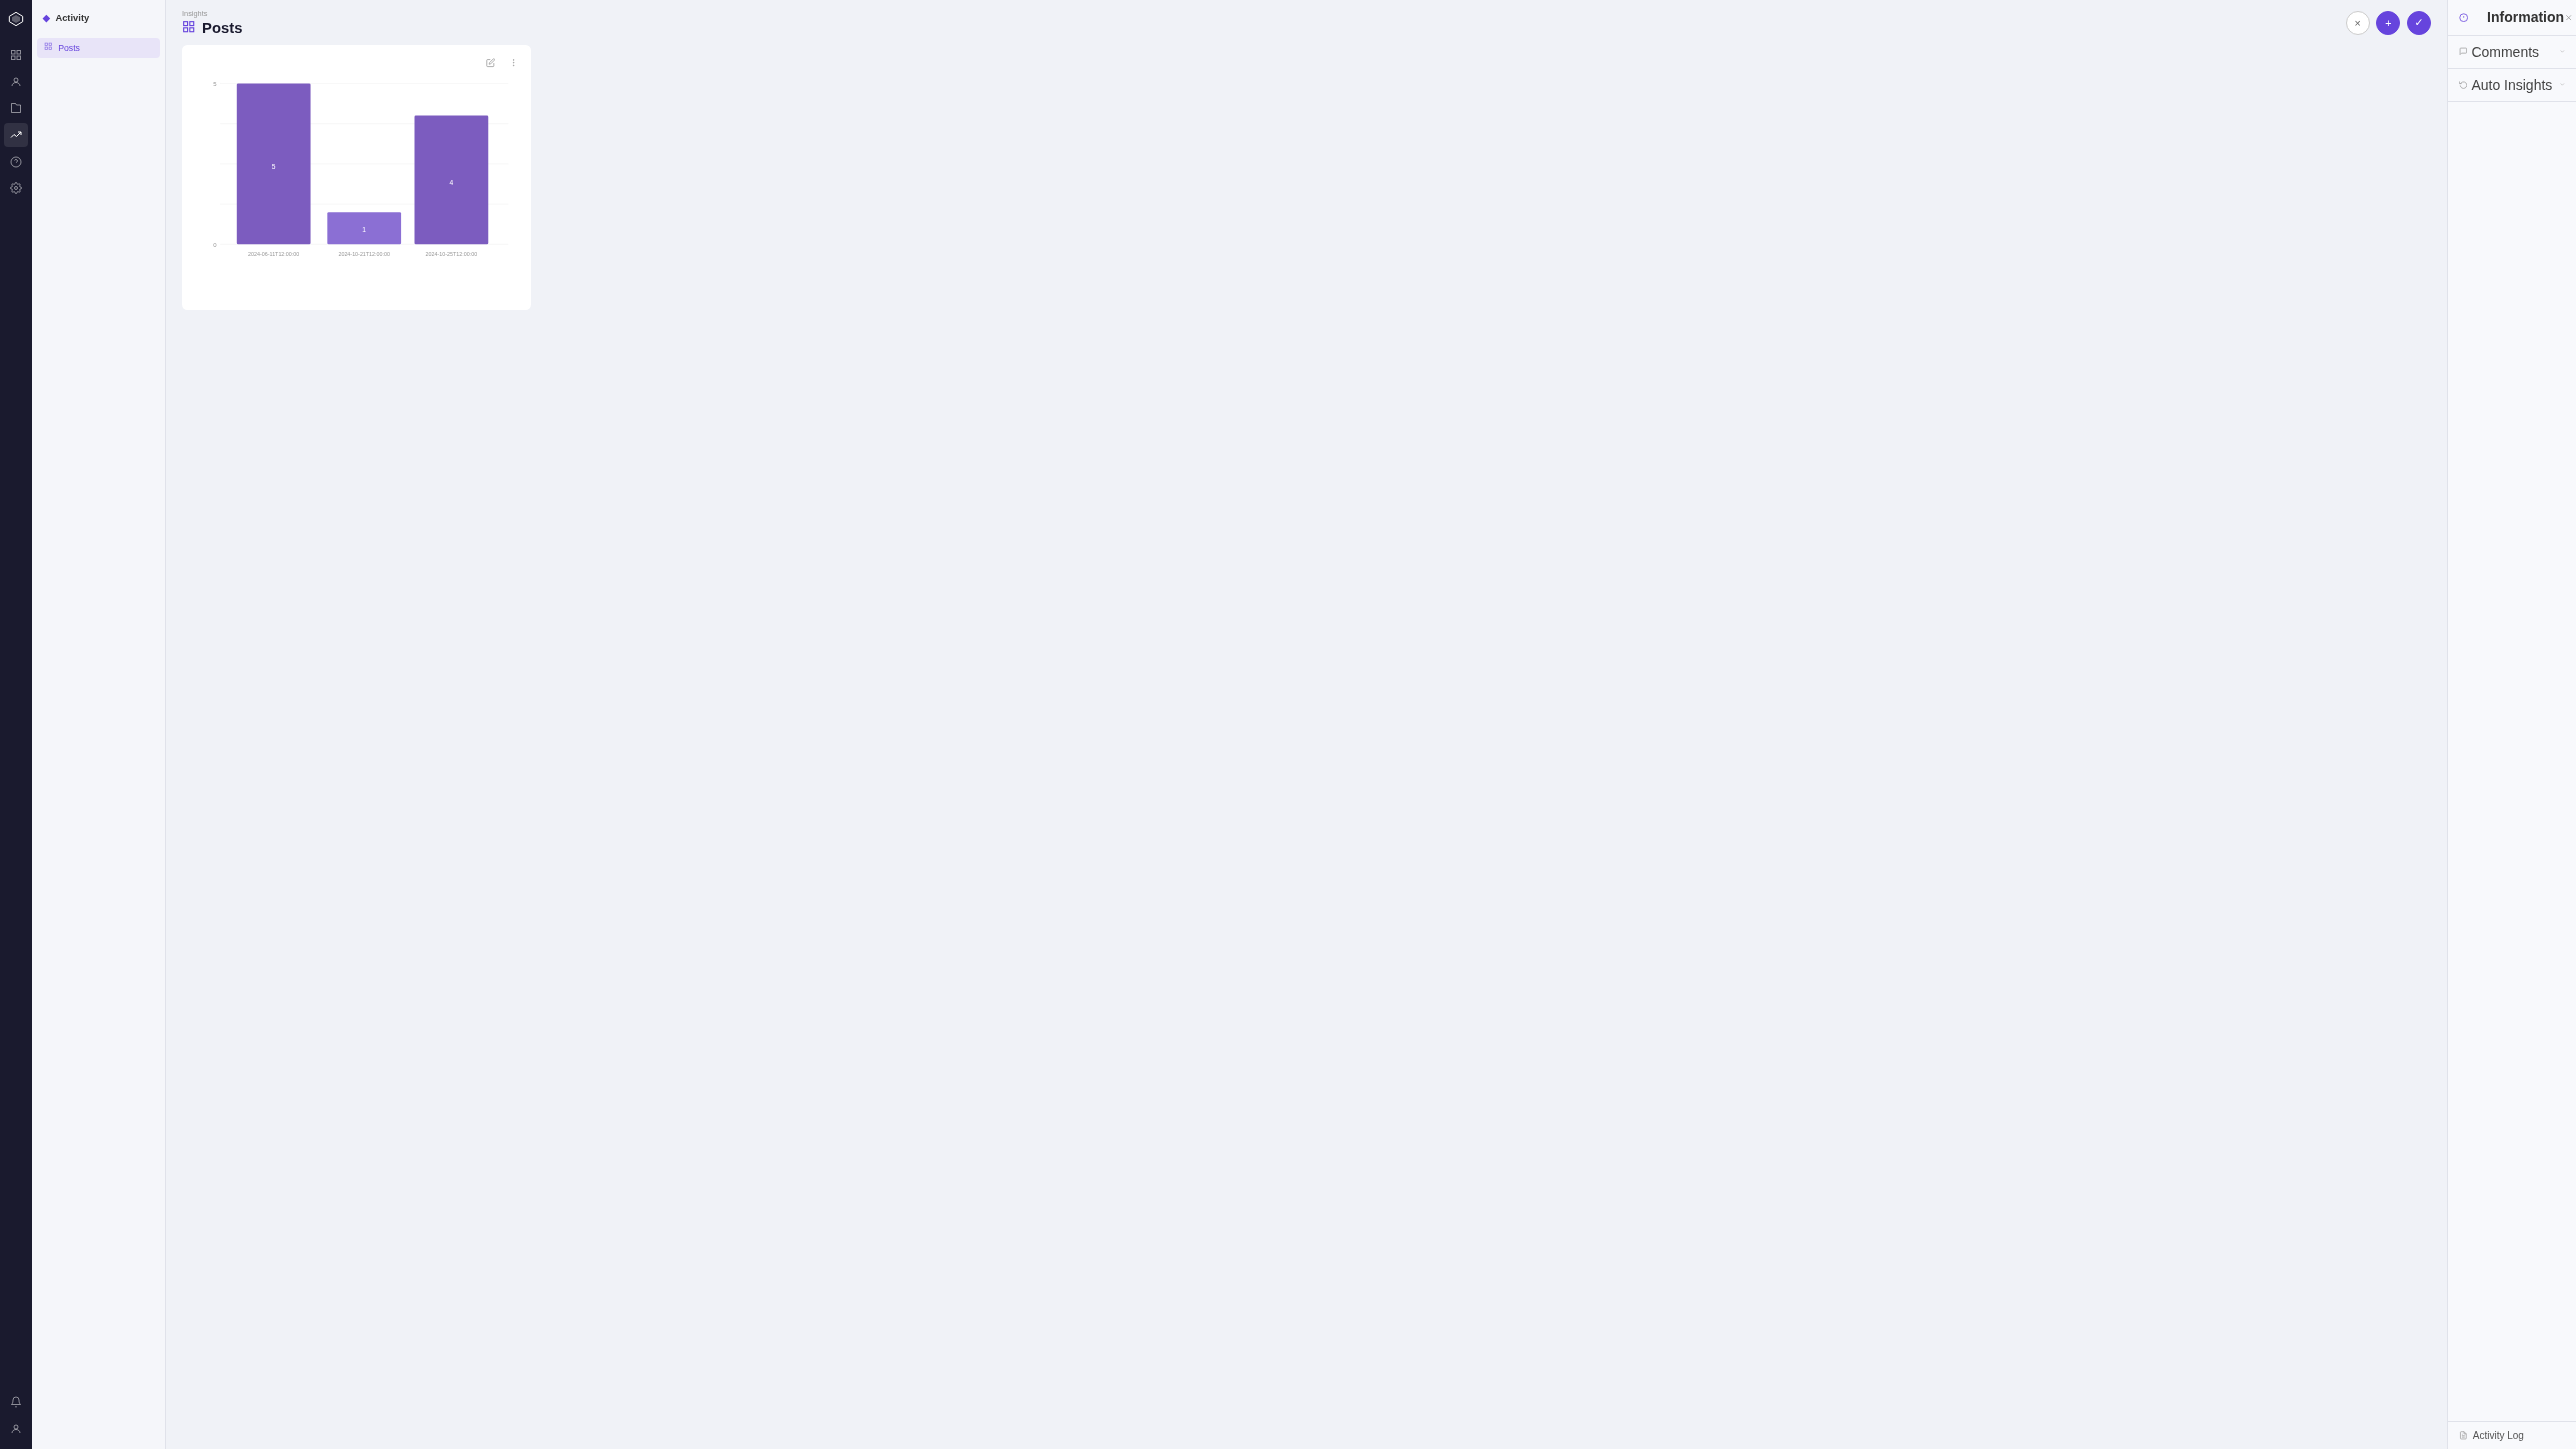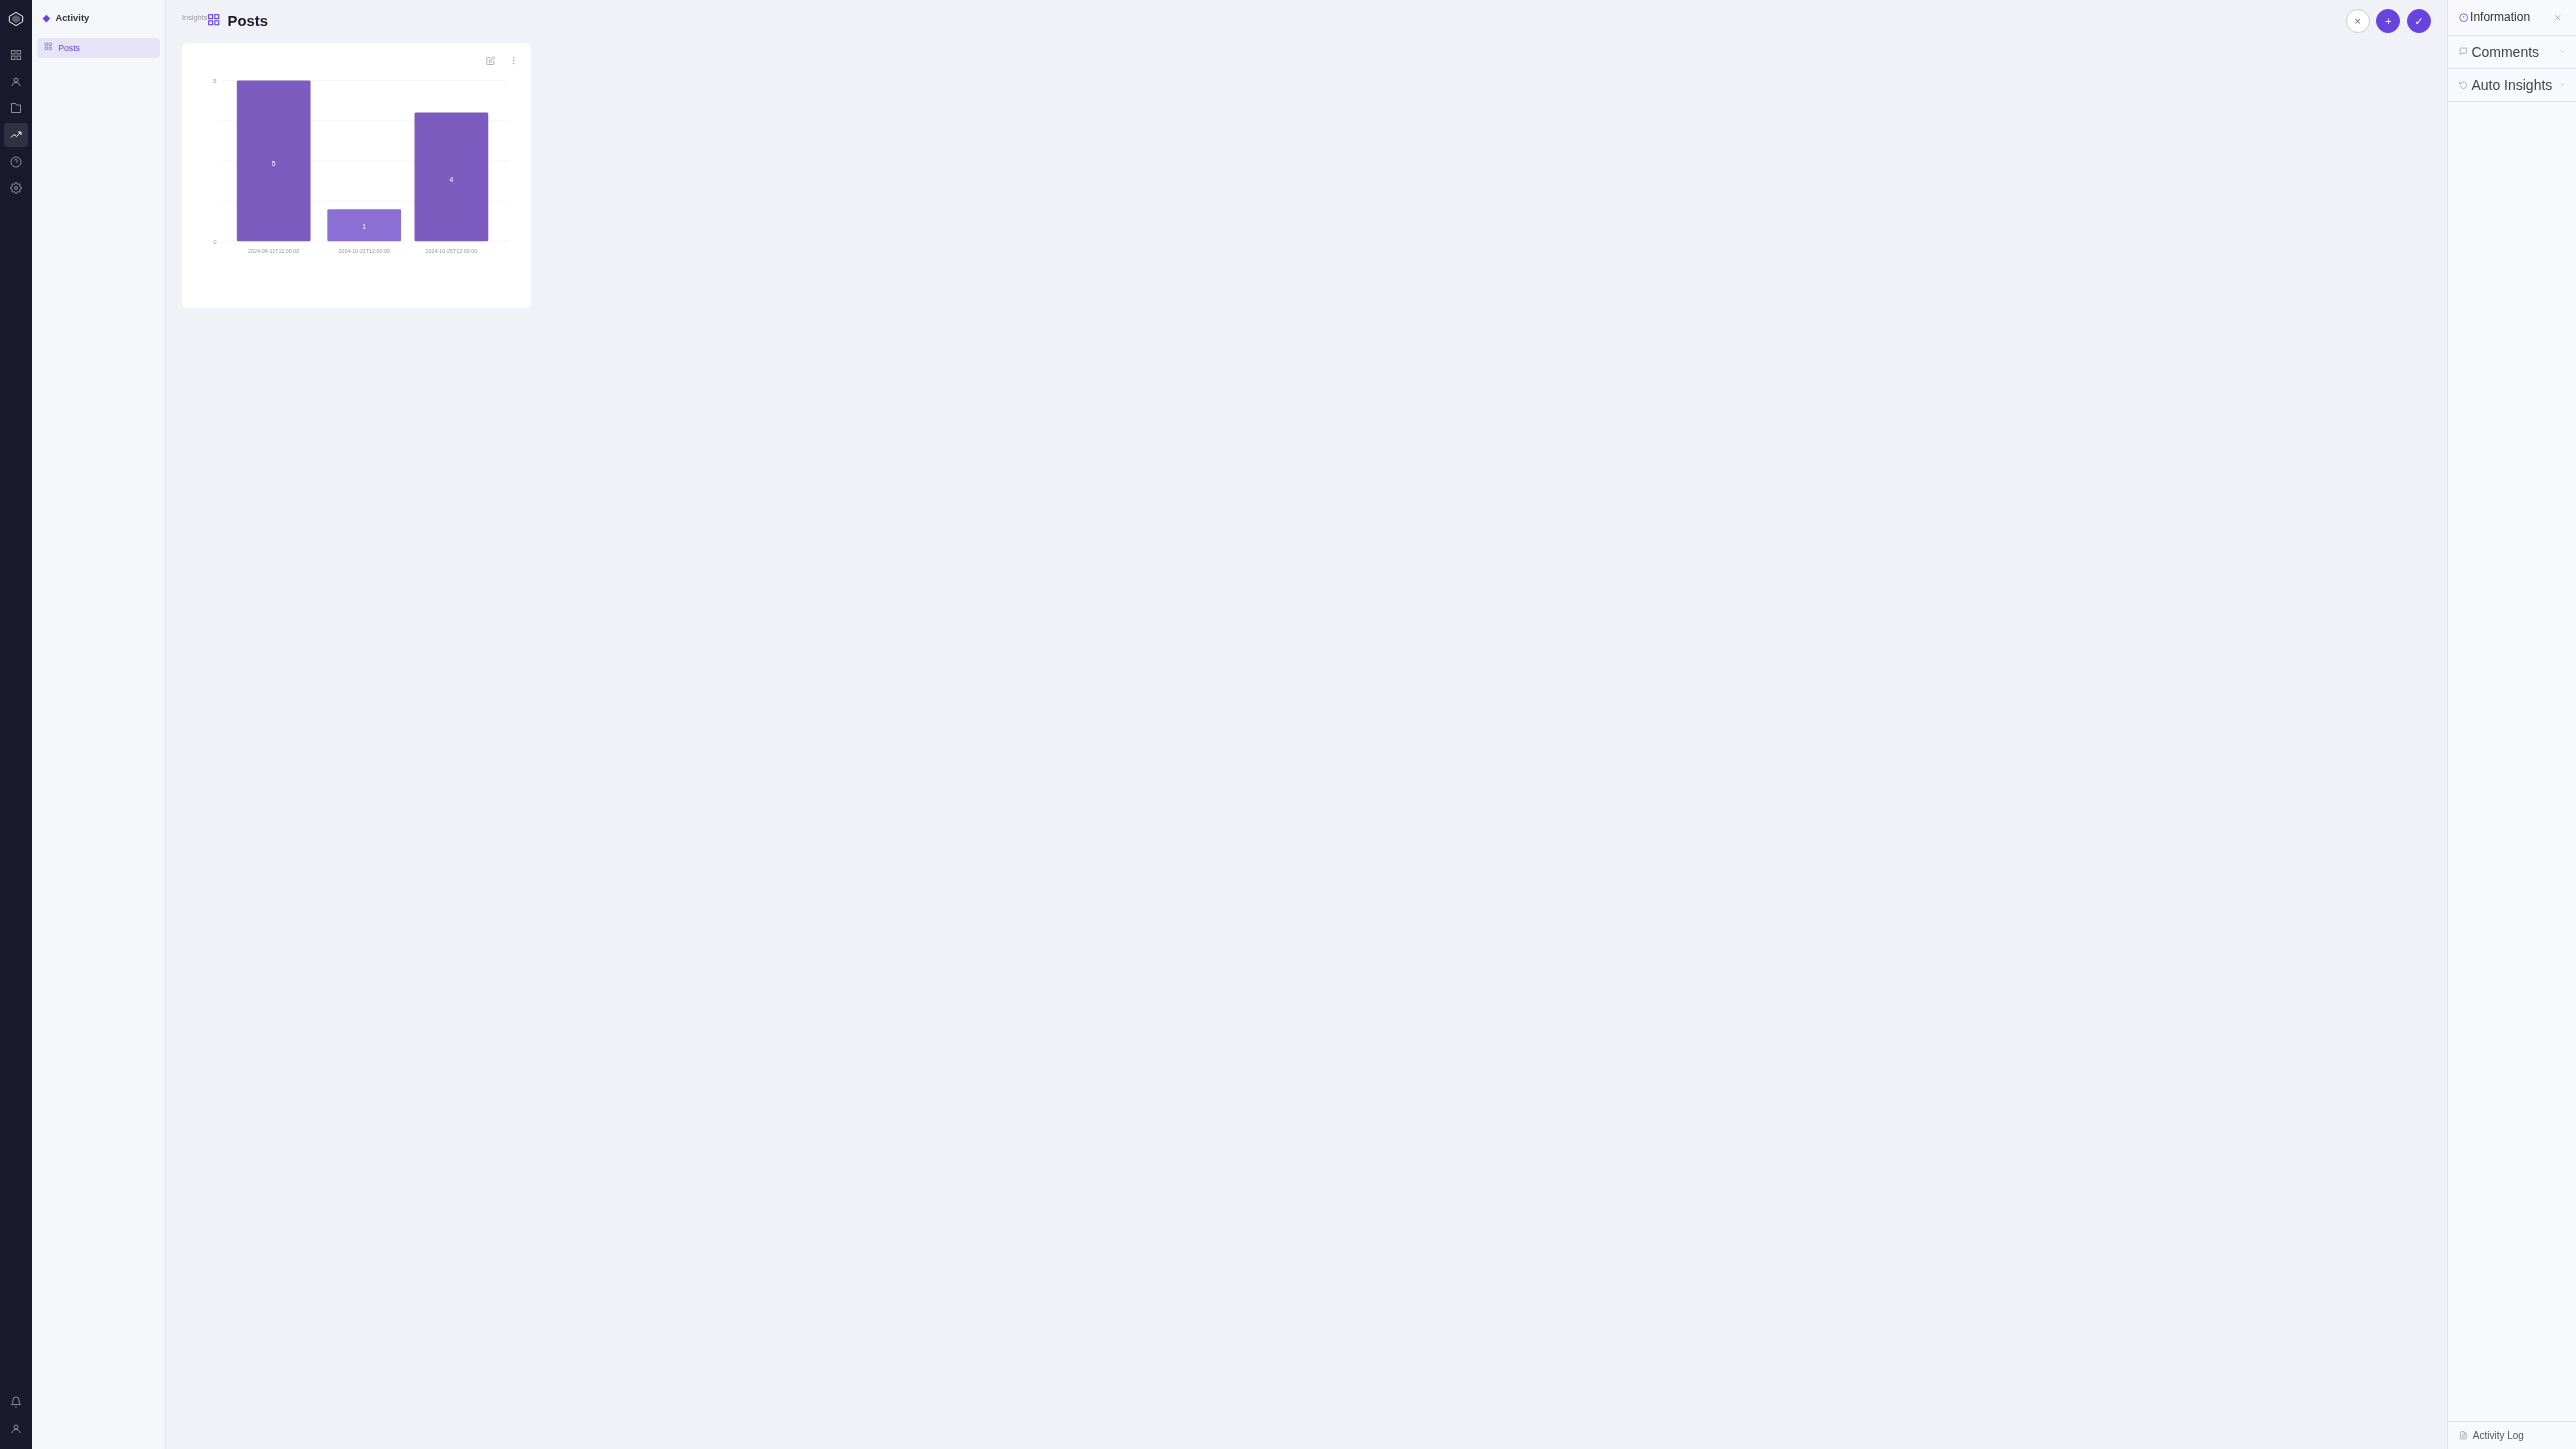--- a/index.html
+++ b/index.html
@@ -114,21 +114,21 @@
     
     .header {
       display: flex;
       align-items: center;
       justify-content: space-between;
       padding: 9.4px 16px;
       background: #f0f2f7;
     }
     .header-left {
       display: flex;
-      flex-direction: row;
+      flex-direction: column;
     }
     .breadcrumb {
       font-size: 7.4px;
       color: #999;
       margin-bottom: 1.3px;
     }
     .page-title {
       font-size: 14.8px;
       font-weight: 700;
       color: #1a1a2e;
@@ -219,23 +219,23 @@
     .right-panel-header {
       display: flex;
       align-items: center;
       justify-content: space-between;
       padding: 9.4px 10.7px;
       border-bottom: 0.7px solid #e0e2ea;
     }
     .right-panel-title {
       display: flex;
       align-items: center;
-      gap: 2px;
-      font-size: 12px;
-      font-weight: 400;
+      gap: 19px;
+      font-size: 14px;
+      font-weight: 700;
       color: #333;
     }
     .right-panel-close {
       width: 16px;
       height: 16px;
       display: flex;
       align-items: center;
       justify-content: center;
       cursor: pointer;
       color: #999;

